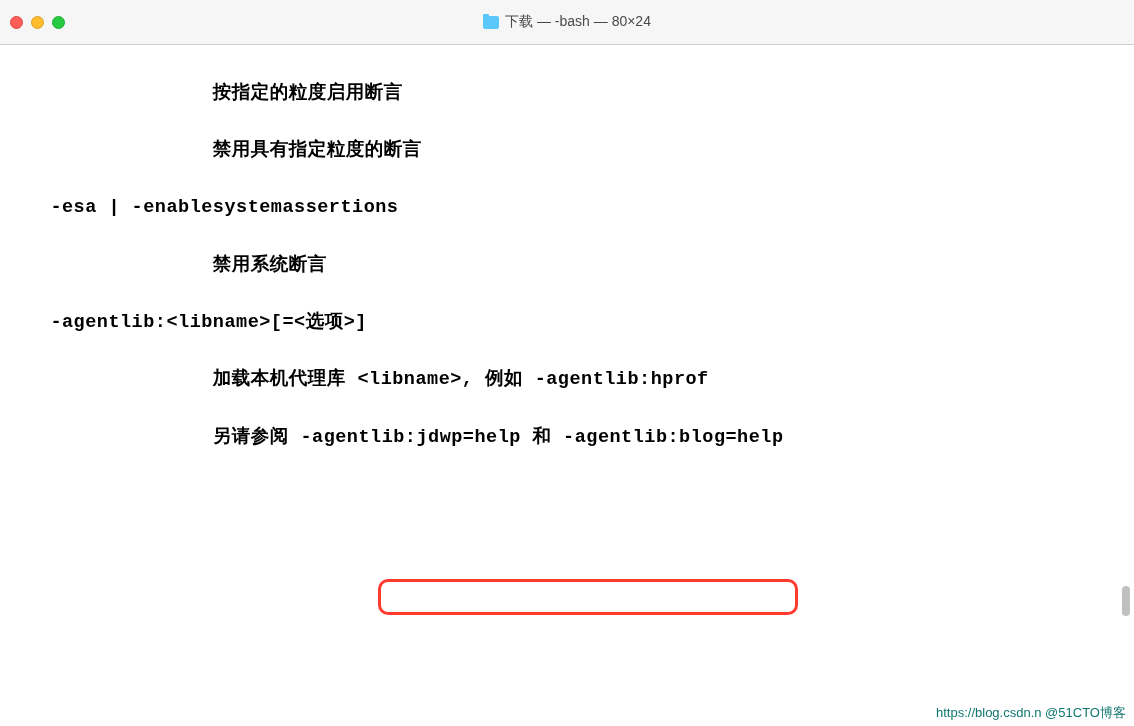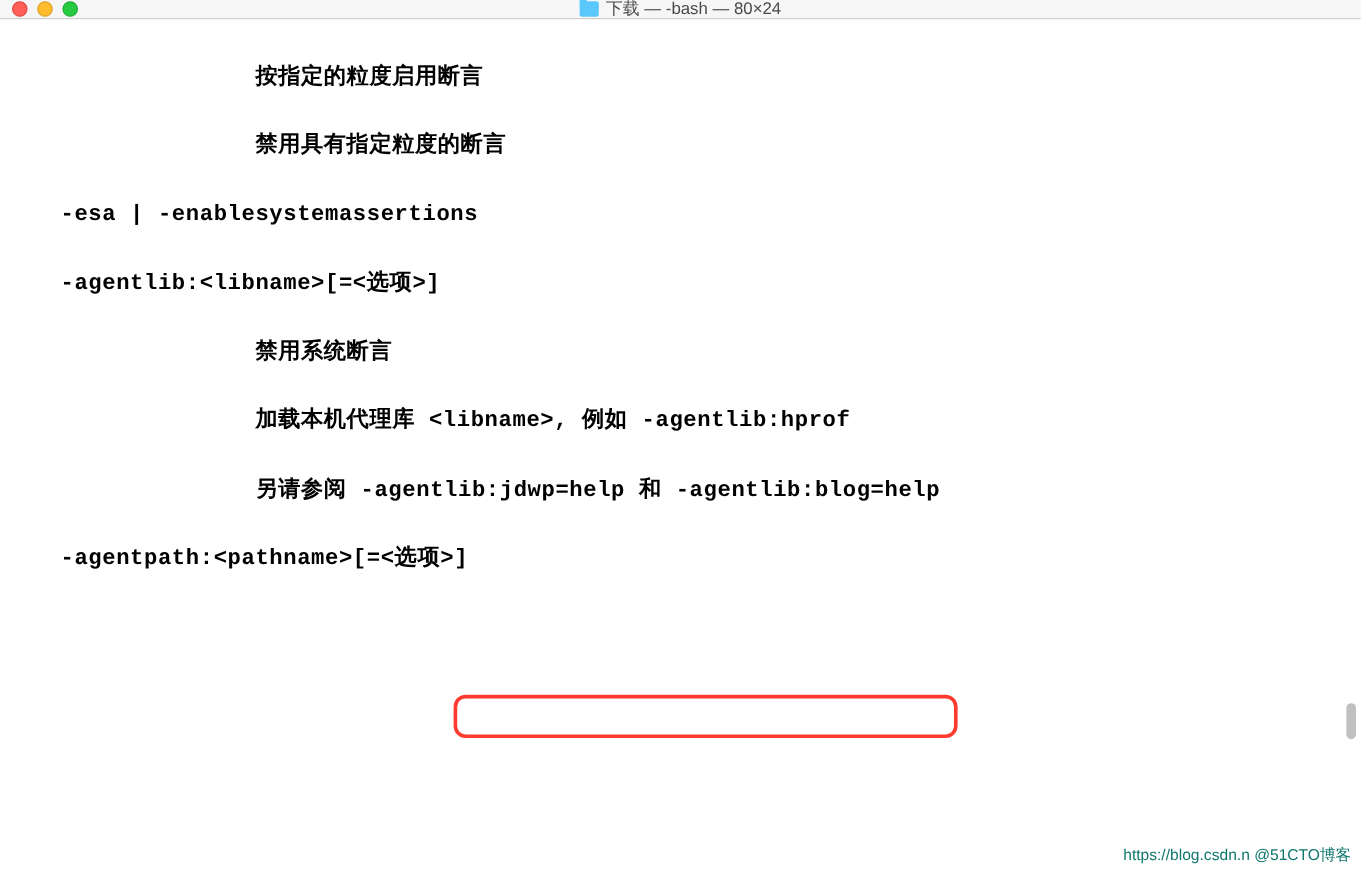--- a/index.html
+++ b/index.html
@@ -10,21 +10,21 @@
     body {
       font-family: "Menlo", "Monaco", "Courier New", monospace;
       font-size: 18px;
       background: #ffffff;
       width: 1134px;
       height: 726px;
       overflow: hidden;
       position: relative;
     }
     .titlebar {
-      height: 16px;
+      height: 45px;
       background: #f6f6f6;
       border-bottom: 1px solid #d0d0d0;
       display: flex;
       align-items: center;
       padding: 0 10px;
       position: relative;
     }
     .traffic-lights {
       display: flex;
       gap: 8px;
@@ -117,25 +117,24 @@
   <div class="title-content">
     <span class="folder-icon"></span>
     <span>下载 — -bash — 80×24</span>
   </div>
 </div>
 
 <div class="terminal">
 <span class="line">                  按指定的粒度启用断言</span>
 <span class="line">                  禁用具有指定粒度的断言</span>
 <span class="line">    -esa | -enablesystemassertions</span>
+<span class="line">                  禁用系统断言</span>
 <span class="line">    -agentlib:&lt;libname&gt;[=&lt;选项&gt;]</span>
-<span class="line">                  禁用系统断言</span>
 <span class="line">                  加载本机代理库 &lt;libname&gt;, 例如 -agentlib:hprof</span>
 <span class="line">                  另请参阅 -agentlib:jdwp=help 和 -agentlib:blog=help</span>
-<span class="line">    -agentpath:&lt;pathname&gt;[=&lt;选项&gt;]</span>
 
 
 
 
 
 
 
 
 
 

